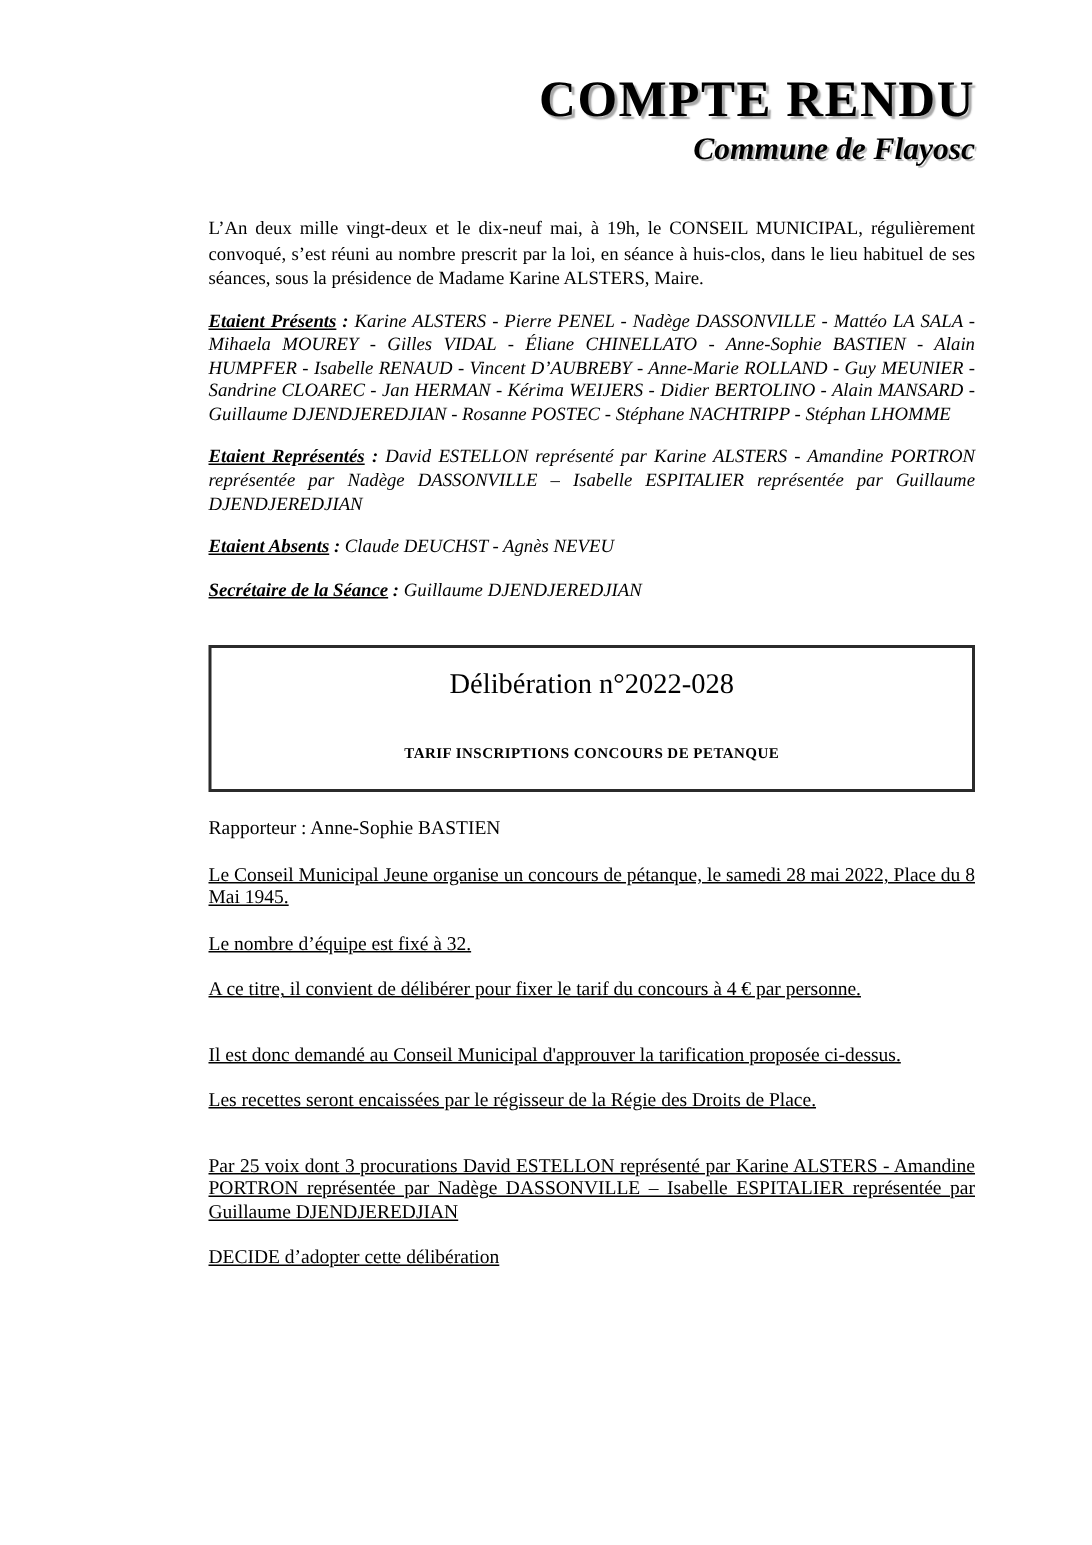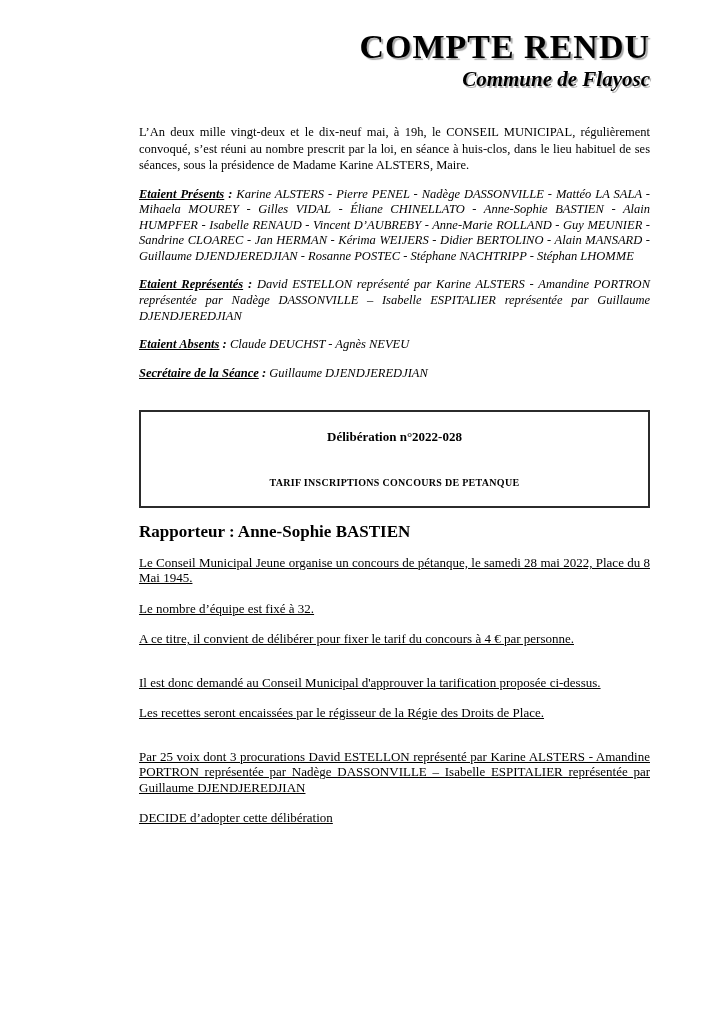--- a/index.html
+++ b/index.html
@@ -4,21 +4,21 @@
 <style>
   * { margin: 0; padding: 0; box-sizing: border-box; }
   html, body { background: #ffffff; }
   body {
     width: 728px; height: 1030px;
     font-family: "Liberation Serif", "DejaVu Serif", serif;
     color: #000;
   }
   .page {
     width: 728px; height: 1030px;
-    padding: 28px 78px 30px 139px;
+    padding: 48px 78px 30px 139px;
     overflow: hidden;
     background: #fff;
   }
   .doc-header { text-align: right; }
   .doc-title {
     font-size: 34px;
     font-weight: bold;
     letter-spacing: 1px;
     line-height: 38px;
     text-shadow: 2px 2px 1px #a8a8a8;
@@ -48,26 +48,26 @@
     font-weight: bold;
     text-decoration: underline;
   }
   .attendance .sep { font-weight: bold; }
   .delib-box {
     margin-top: 29px;
     border: 2px solid #2b2b2b;
     text-align: center;
     padding: 17px 10px 16px 10px;
   }
-  .delib-number { font-size: 13px; font-weight: bold; line-height: 15px; }
+  .delib-number { font-size: 19px; font-weight: normal; line-height: 15px; }
   .delib-title  { font-size: 10px; font-weight: bold; line-height: 15px; margin-top: 31px; letter-spacing: 0.3px; }
   .rapporteur {
     margin-top: 16px;
-    font-size: 17px;
-    font-weight: bold;
+    font-size: 13px;
+    font-weight: normal;
     line-height: 15.5px;
   }
   .body-p {
     margin-top: 15px;
     font-size: 13px;
     line-height: 15.5px;
     text-align: justify;
     text-decoration: underline;
   }
   .gap-before { margin-top: 28px; }

